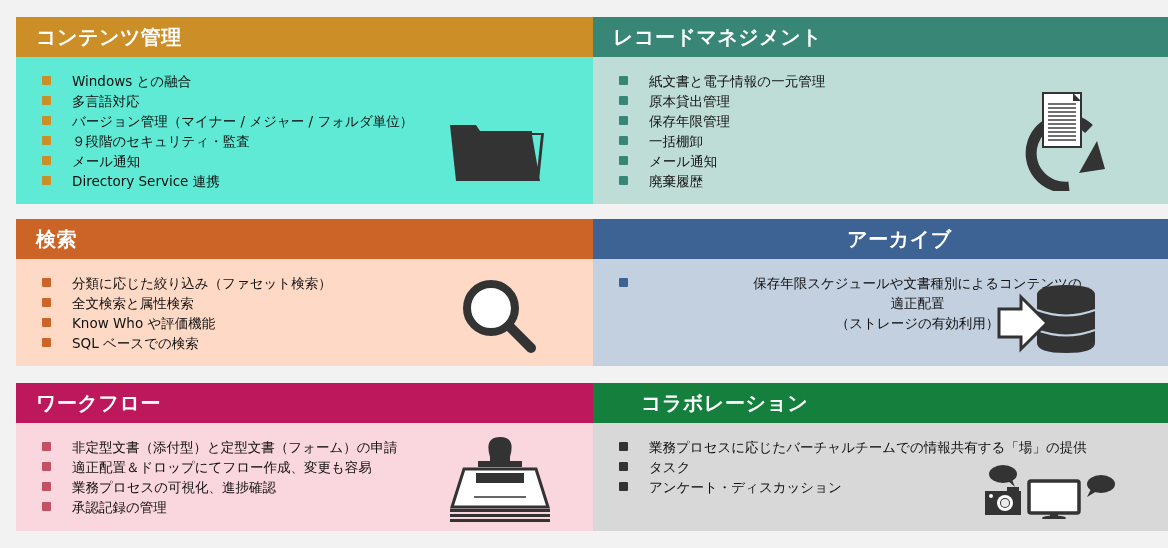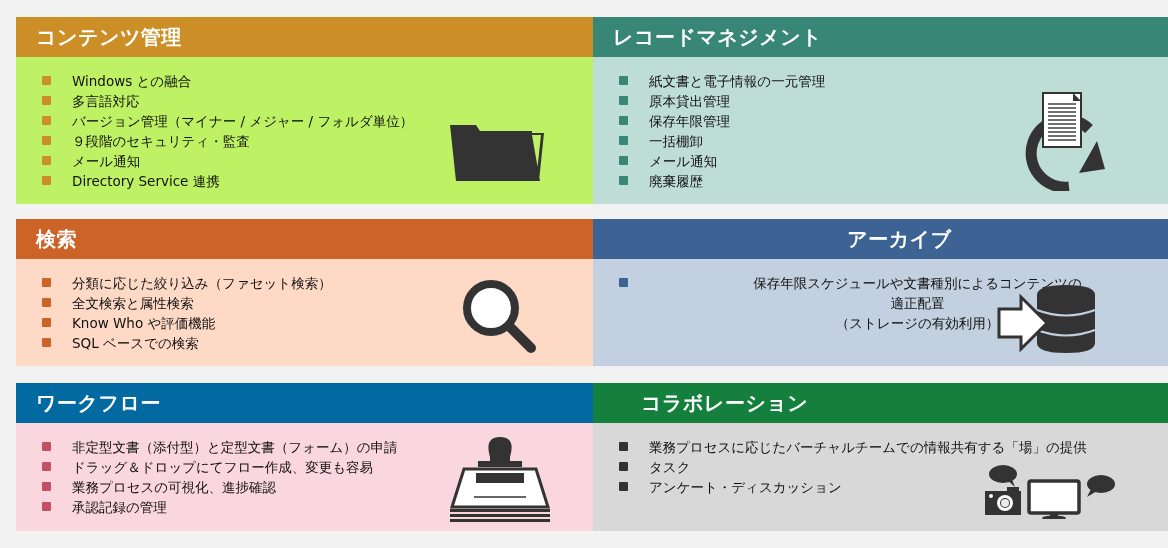--- a/index.html
+++ b/index.html
@@ -21,40 +21,40 @@
     white-space: nowrap;
   }
   .panel li .bullet {
     position: absolute; left: 0; top: 5px; width: 9px; height: 9px; border-radius: 1px;
   }
   .panel li .line { display: block; }
   .icon { position: absolute; }
 
   #p-content { left: 16px; top: 17px; }
   #p-content .hdr { background: #cc8f28; }
-  #p-content .body { background: #bef264; height: 147px; padding-left: 26px; }
+  #p-content .body { background: #5eead4; height: 147px; padding-left: 26px; }
   #p-content .bullet { background: #cc8f28; }
 
   #p-record { left: 593px; top: 17px; }
   #p-record .hdr { background: #378676; }
   #p-record .body { background: #bfddd7; height: 147px; }
   #p-record .bullet { background: #378676; }
 
   #p-search { left: 16px; top: 219px; }
   #p-search .hdr { background: #cc6428; }
   #p-search .body { background: #fedac6; height: 107px; }
   #p-search .bullet { background: #cc6428; }
 
   #p-archive { left: 593px; top: 219px; text-align: center; }
   #p-archive .hdr { background: #3c6394; }
   #p-archive .body { background: #c3d0e0; height: 107px; }
   #p-archive .bullet { background: #3c6394; }
 
   #p-workflow { left: 16px; top: 383px; }
-  #p-workflow .hdr { background: #0369a1; }
+  #p-workflow .hdr { background: #be185d; }
   #p-workflow .body { background: #fad6de; height: 108px; }
   #p-workflow .bullet { background: #c45064; }
 
   #p-collab { left: 593px; top: 383px; }
   #p-collab .hdr { background: #15803d; padding-left: 48px; }
   #p-collab .body { background: #d8d8d8; height: 108px; }
   #p-collab .bullet { background: #333333; }
 </style>
 </head>
 <body>
@@ -142,21 +142,21 @@
       <polygon points="2,24 24,24 24,12 50,38 24,64 24,52 2,52" fill="#fff" stroke="#333" stroke-width="3"></polygon>
     </svg>
   </div>
 </section>
 
 <section class="panel" id="p-workflow">
   <div class="hdr">ワークフロー</div>
   <div class="body">
     <ul>
       <li><span class="bullet"></span><span>非定型文書（添付型）と定型文書（フォーム）の申請</span></li>
-      <li><span class="bullet"></span><span>ドラッグ＆ドロップにてフロー作成、変更も容易</span></li>
+      <li><span class="bullet"></span><span>適正配置＆ドロップにてフロー作成、変更も容易</span></li>
       <li><span class="bullet"></span><span>業務プロセスの可視化、進捗確認</span></li>
       <li><span class="bullet"></span><span>承認記録の管理</span></li>
     </ul>
     <svg class="icon" style="left:432px; top:12px;" width="104" height="88" viewBox="0 0 104 88">
       <path d="M42 22 Q36 2 52 2 Q68 2 62 22 L62 26 L42 26 Z" fill="#333"></path>
       <rect x="30" y="26" width="44" height="6" fill="#333"></rect>
       <polygon points="16,34 88,34 100,72 4,72" fill="#fff" stroke="#333" stroke-width="3"></polygon>
       <rect x="28" y="38" width="48" height="10" fill="#333"></rect>
       <line x1="26" y1="62" x2="78" y2="62" stroke="#333" stroke-width="1.5"></line>
       <rect x="2" y="74" width="100" height="3" fill="#333"></rect>

